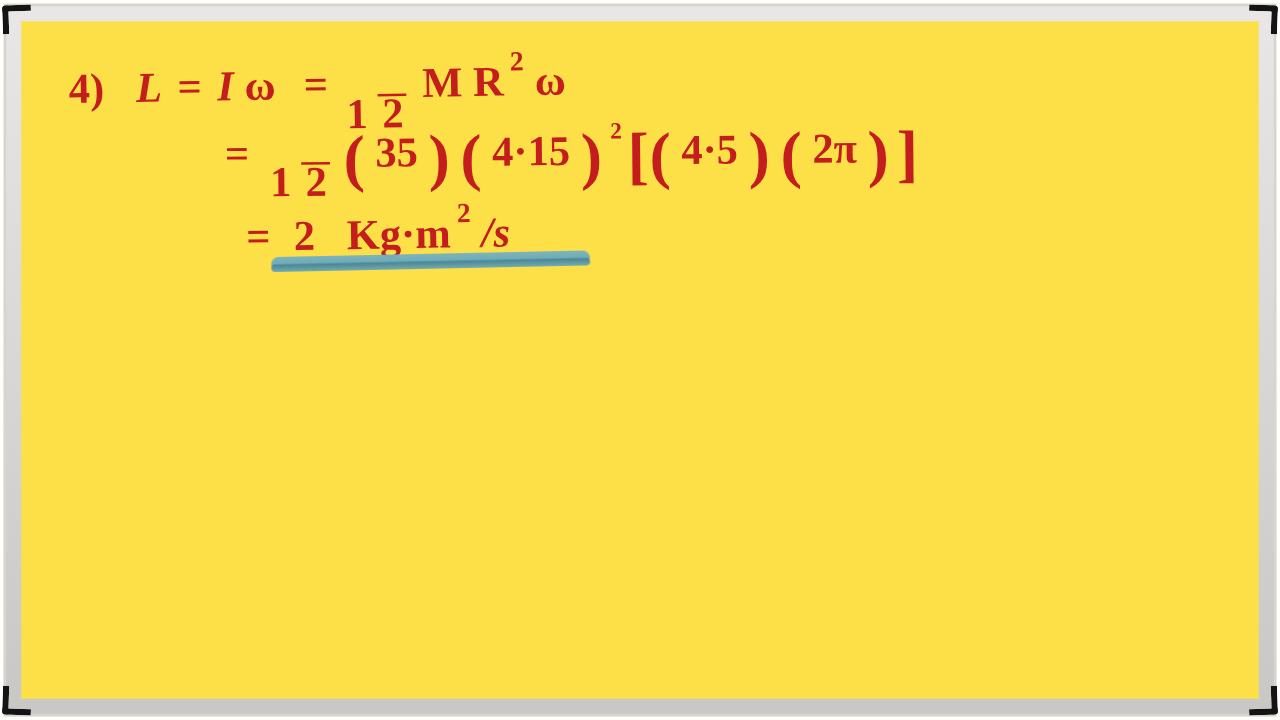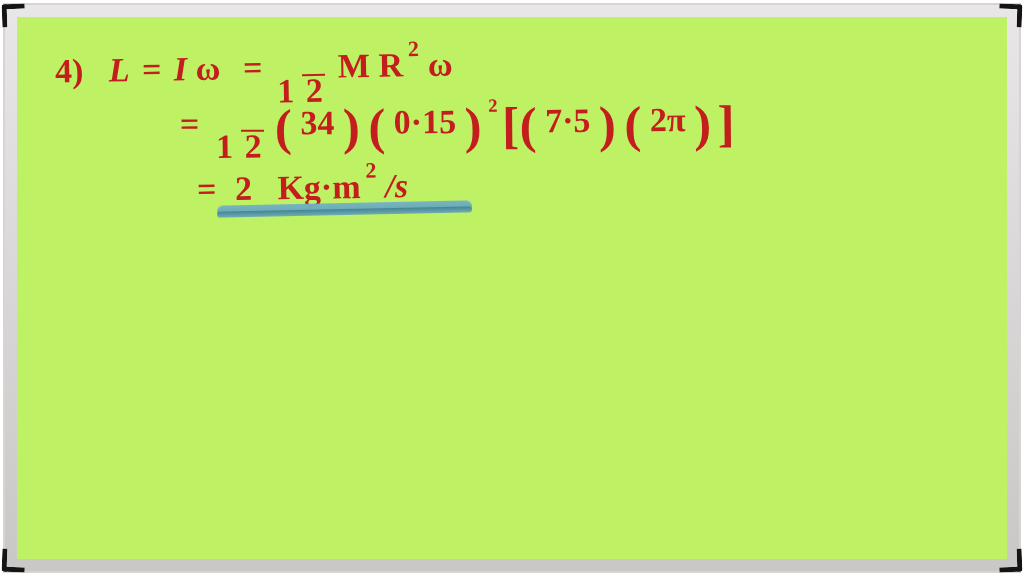--- a/index.html
+++ b/index.html
@@ -1,17 +1,17 @@
 <!DOCTYPE html>
 <html><head>
 <meta charset="utf-8">
 <style>
   html,body{margin:0;padding:0;width:1024px;height:576px;background:#fff;position:relative;font-family:"Comic Sans MS","Segoe Script",cursive;}
   
-  .board{position:absolute;left:3px;top:3px;width:1018px;height:570px;background:#bef264;
+  .board{position:absolute;left:3px;top:3px;width:1018px;height:570px;background:#fde047;
     border:14px solid;border-image:linear-gradient(#e8e6e6,#c9c8c7) 1;box-sizing:border-box;}
   .board::after{content:"";position:absolute;left:-14px;right:-14px;top:-14px;bottom:-14px;
     border:2px solid #d6d5d3;pointer-events:none;}
   .bracket{position:absolute;width:18px;height:18px;border:5px solid #141414;}
   .bracket.tl{left:2px;top:4px;border-right:none;border-bottom:none;border-radius:3px 0 0 0;transform:rotate(-2deg);}
   .bracket.tr{right:2px;top:4px;border-left:none;border-bottom:none;border-radius:0 3px 0 0;transform:rotate(2deg);}
   .bracket.bl{left:2px;bottom:4px;border-right:none;border-top:none;border-radius:0 0 0 3px;transform:rotate(2deg);}
   .bracket.br{right:2px;bottom:4px;border-left:none;border-top:none;border-radius:0 0 3px 0;transform:rotate(-2deg);}
 
   .hand{position:absolute;color:#c31d1d;font-weight:600;white-space:nowrap;}
@@ -51,29 +51,29 @@
     <span>ω</span>
   </div>
 
   <div class="hand" style="left:157px;top:78px;font-size:34px;transform:rotate(-0.5deg);">
     <span style="margin:0 6px;">=</span>
     <span class="frac">
       <span>1</span>
       <span class="den">2</span>
     </span>
     <span class="bigbr">(</span>
-    <span>34</span>
+    <span>35</span>
     <span class="bigbr">)</span>
     <span class="bigbr">(</span>
-    <span>0·15</span>
+    <span>4·15</span>
     <span class="bigbr">)</span>
     <span class="sups">2</span>
     <span class="bigbr" style="margin-left:-4px;">[</span>
     <span class="bigbr" style="margin-left:-8px;">(</span>
-    <span>7·5</span>
+    <span>4·5</span>
     <span class="bigbr">)</span>
     <span class="bigbr">(</span>
     <span>2π</span>
     <span class="bigbr">)</span>
     <span class="bigbr" style="margin-left:-2px;">]</span>
   </div>
 
   <div class="hand" style="left:170px;top:142px;font-size:34px;transform:rotate(-1deg);">
     <span style="margin:0 10px;">=</span>
     <span>2</span>

